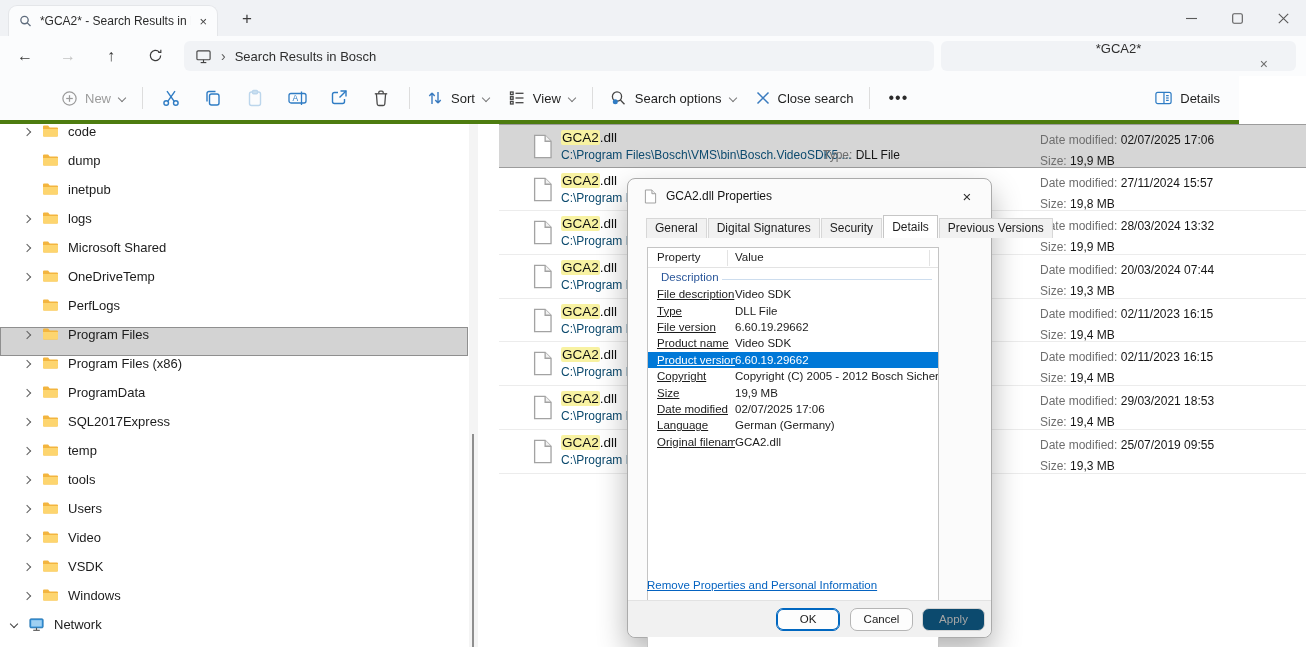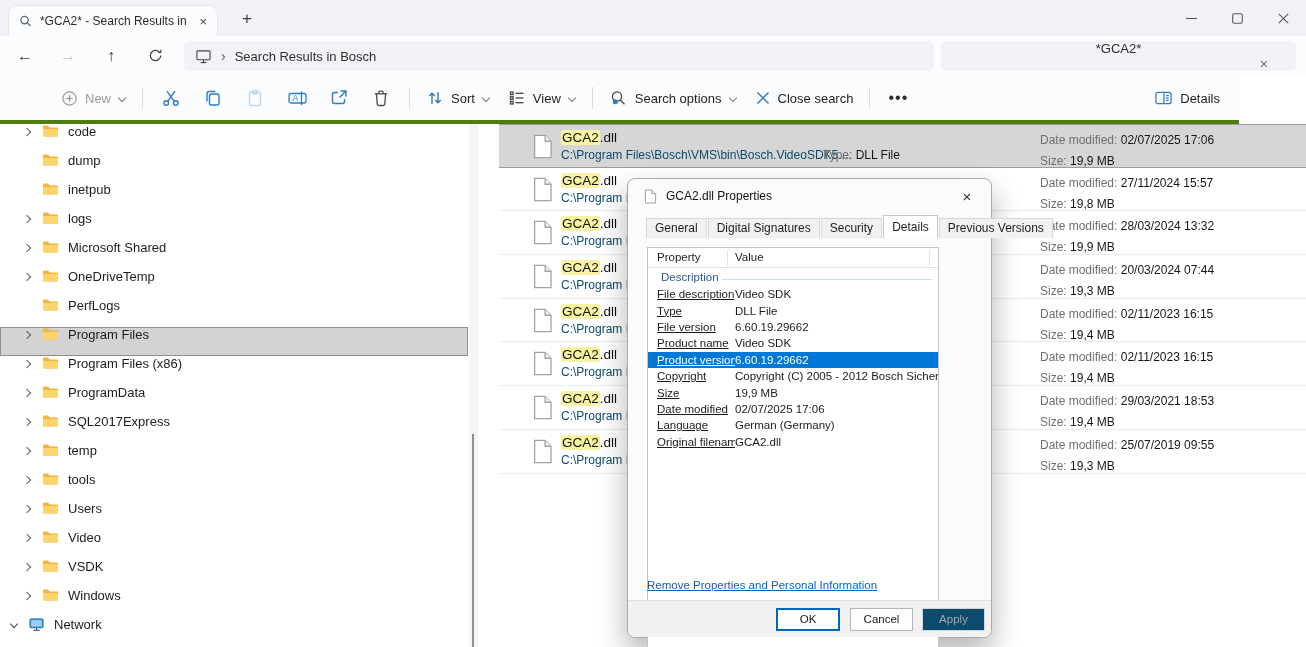--- a/index.html
+++ b/index.html
@@ -80,21 +80,21 @@
   .dlg-sect{position:relative;height:18px;}
   .dlg-sect .stx{position:absolute;left:13px;top:3px;color:#2b579a;}
   .dlg-sect .sln{position:absolute;left:74px;right:6px;top:11px;height:1px;background:#cdddee;}
   .prow{display:flex;height:16.4px;align-items:center;color:#1b1b1b;}
   .prow .p{width:87px;padding-left:9px;white-space:nowrap;overflow:hidden;text-decoration:underline;}
   .prow .v{flex:1;white-space:nowrap;overflow:hidden;}
   .prow.selected{background:#0078d7;}
   .prow.selected .p,.prow.selected .v{color:#fff;}
   .dlg-link{position:absolute;left:19px;top:400px;color:#0563c1;text-decoration:underline;text-align:right;}
   .dlg-footer{position:absolute;left:0;right:0;bottom:0;height:37px;background:#f1f1f1;border-top:1px solid #e2e2e2;border-radius:0 0 8px 8px;}
-  .dbtn{position:absolute;top:7px;width:64px;height:23px;background:#fdfdfd;border:1px solid #b5b5b5;border-radius:0;font-size:11.5px;text-align:center;line-height:20px;color:#1a1a1a;}
+  .dbtn{position:absolute;top:7px;width:64px;height:23px;background:#fdfdfd;border:1px solid #b5b5b5;border-radius:7px;font-size:11.5px;text-align:center;line-height:20px;color:#1a1a1a;}
   .dbtn.ok{left:148px;border:1px solid #0067c0;box-shadow:inset 0 0 0 1px #0067c0;}
   .dbtn.cancel{left:222px;width:63px;}
   .dbtn.apply{left:294px;width:63px;color:#a6a6a6;border-color:#d4d4d4;background:#0c4a6e;}
 </style>
 </head>
 <body>
 
 <div class="app">
 
   <div class="tabstrip">

